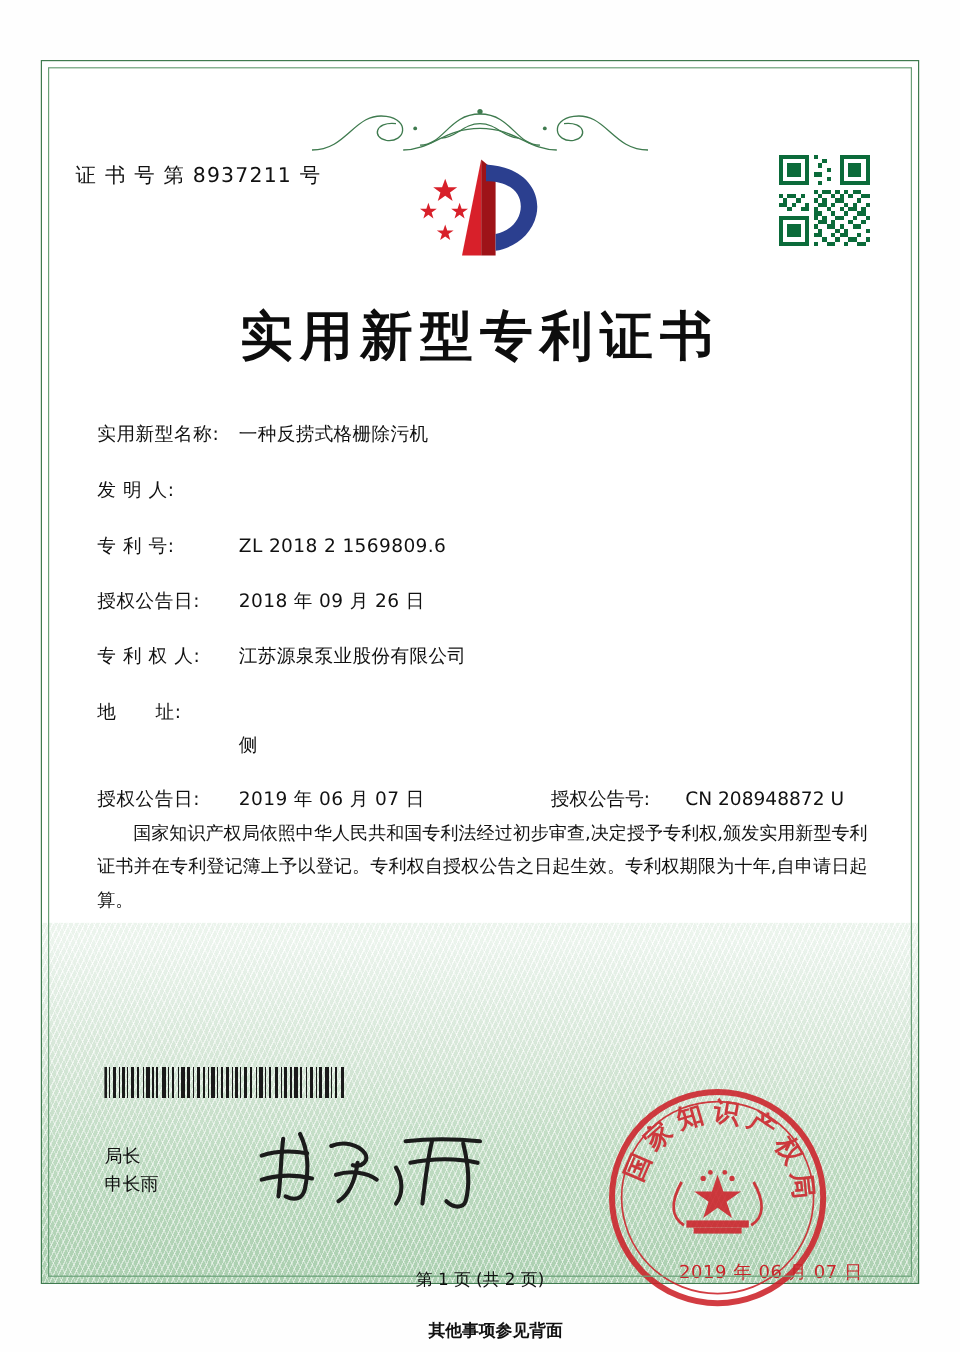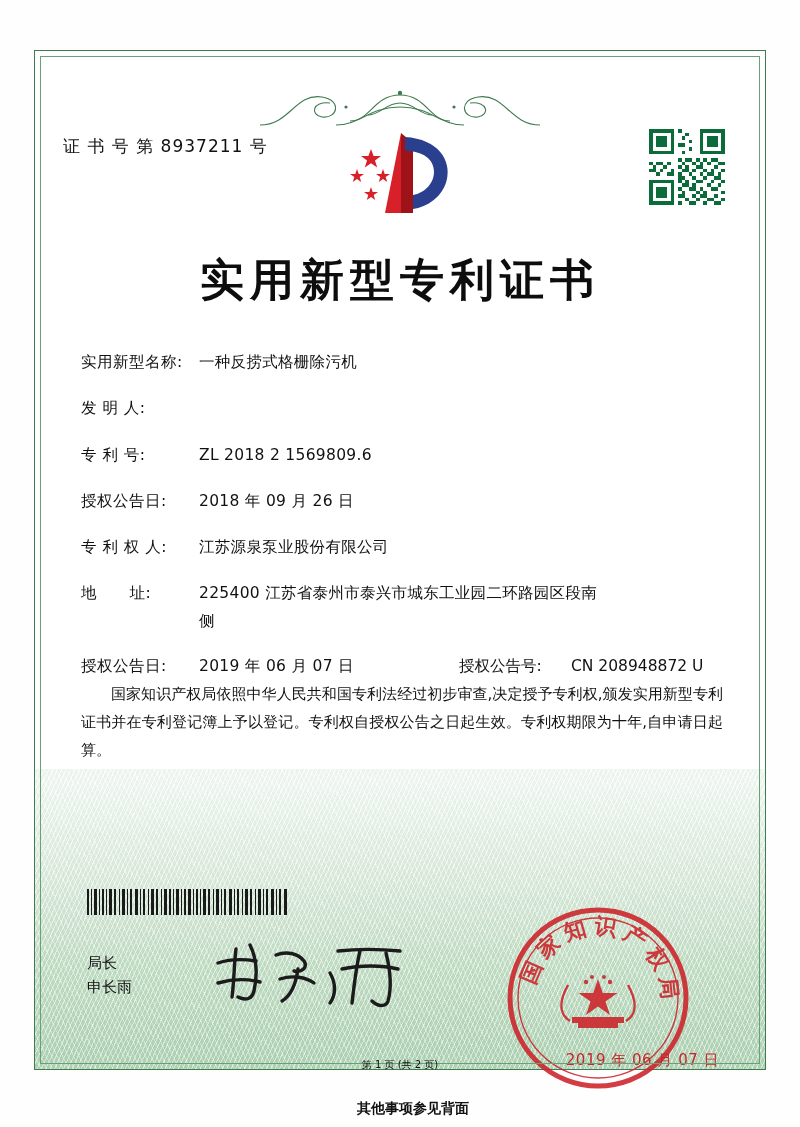--- a/index.html
+++ b/index.html
@@ -212,21 +212,21 @@
     font-family: "DejaVu Sans", "Liberation Sans", sans-serif;
     letter-spacing: 0.5px;
   }
 
   
   .page-num {
     position: absolute;
     left: 0; right: 0;
     top: 1058px;
     text-align: center;
-    font-size: 10px;
+    font-size: 14px;
     color: #111;
     font-family: "DejaVu Sans", "Liberation Sans", sans-serif;
   }
   .footer-note {
     position: absolute;
     left: 0; right: 0;
     top: 1100px;
     text-align: center;
     font-size: 14px;
     font-weight: bold;
@@ -384,21 +384,20 @@
       <div class="field-row">
         <span class="field-label">授权公告日:</span>
         <span class="field-value">2018 年 09 月 26 日</span>
       </div>
       <div class="field-row">
         <span class="field-label">专 利 权 人:</span>
         <span class="field-value">江苏源泉泵业股份有限公司</span>
       </div>
       <div class="field-row">
         <span class="field-label">地      址:</span>
-        <span class="field-value">225400 江苏省泰州市泰兴市城东工业园二环路园区段南</span>
       </div>
       <div class="addr-second">侧</div>
       <div class="field-row two-col">
         <span class="field-label">授权公告日:</span>
         <span class="field-value">2019 年 06 月 07 日</span>
         <span class="field-label2">授权公告号:</span>
         <span class="field-value2">CN 208948872 U</span>
       </div>
     </div>
 

